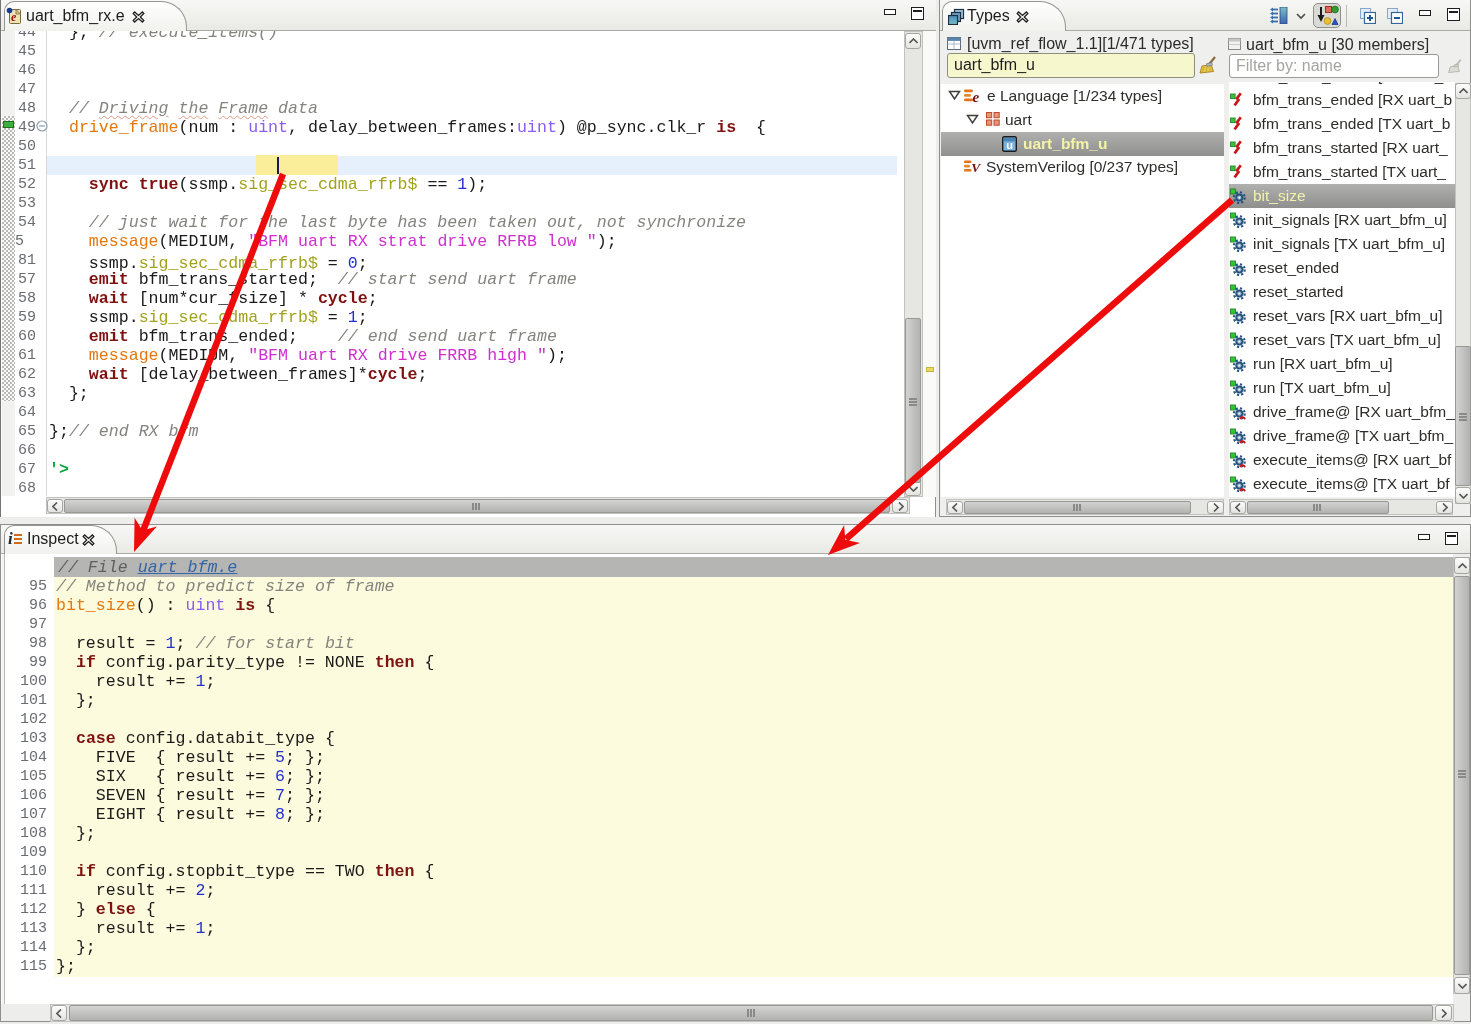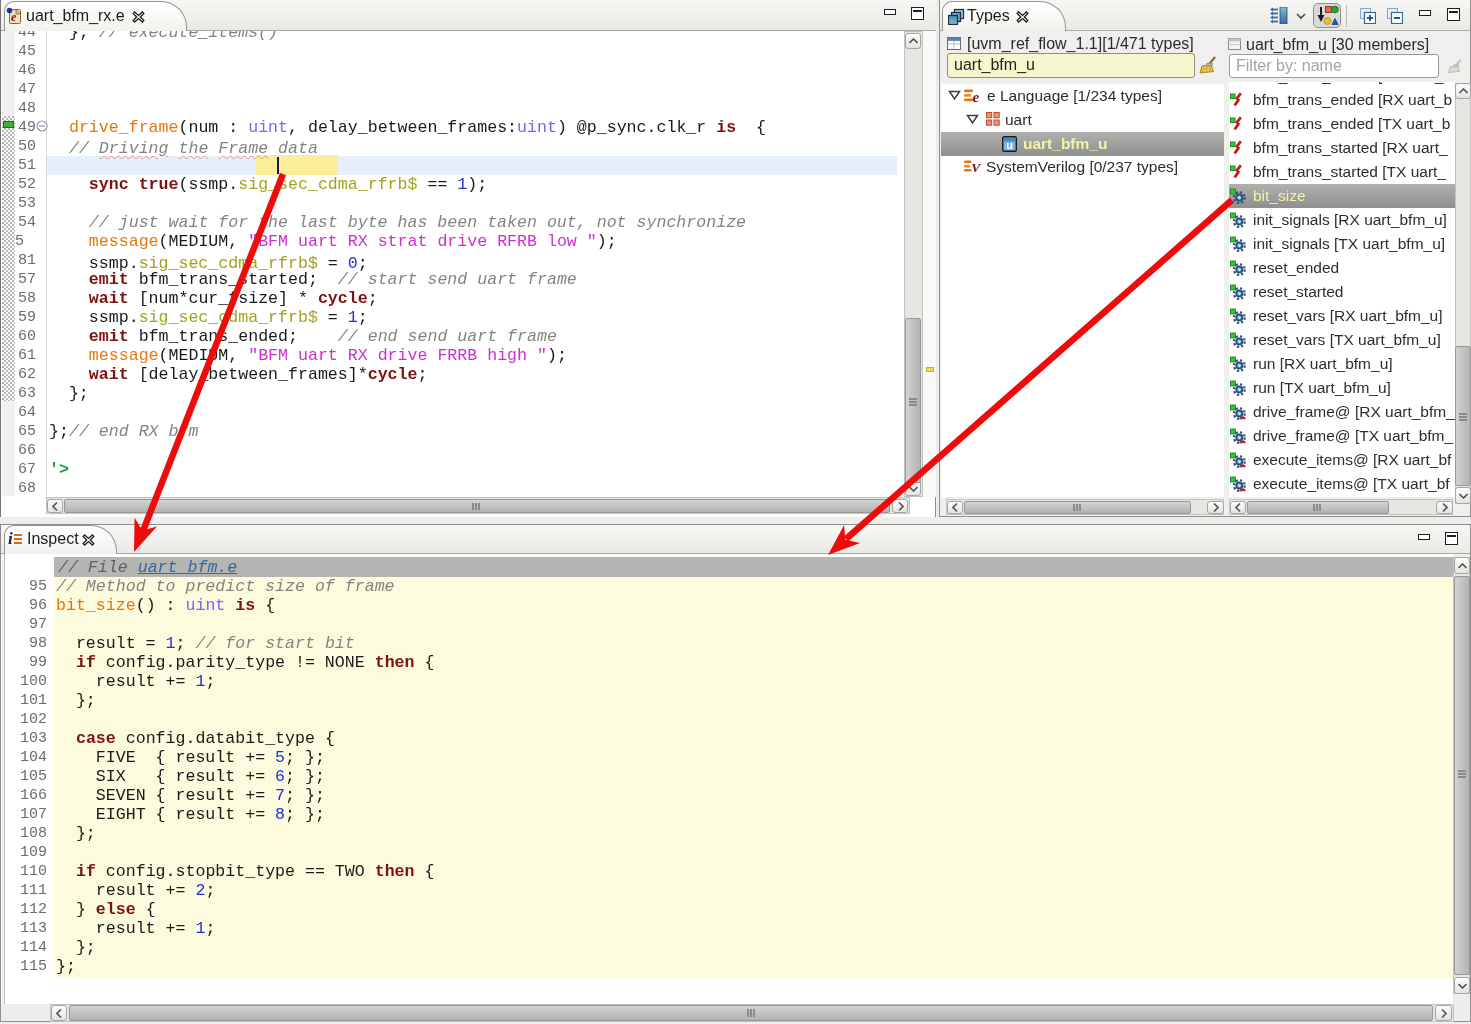--- a/index.html
+++ b/index.html
@@ -119,21 +119,21 @@
   <svg class="abs" style="left:35px;top:120px;" width="12" height="12" viewBox="0 0 12 12">
     <circle cx="6" cy="6" r="5" fill="#ffffff" stroke="#8a9ab0" stroke-width="1.2"></circle>
     <line x1="3" y1="6" x2="9" y2="6" stroke="#8a9ab0" stroke-width="1.2"></line>
   </svg>
 
   <div class="abs" style="left:46px;top:31px;width:850px;height:465px;overflow:hidden;">
     <div class="abs" style="left:0;top:124.5px;width:857px;height:19px;background:#e6effc;"></div>
     <div class="abs" style="left:209px;top:123.5px;width:82px;height:20px;background:#fbee9b;"></div>
     <div id="codelines" class="abs" style="left:0;top:0;width:850px;height:342px;">
       <div class="abs code" style="left:2px;top:-8.5px;">  }; <span class="c">// execute_items()</span></div>
-      <div class="abs code" style="left:2px;top:67.5px;margin-top:40px;">  <span class="c">// <span class="w">Driving</span> <span class="w">the</span> <span class="w">Frame</span> data</span></div>
+      <div class="abs code" style="left:2px;top:67.5px;">  <span class="c">// <span class="w">Driving</span> <span class="w">the</span> <span class="w">Frame</span> data</span></div>
       <div class="abs code" style="left:2px;top:86.5px;">  <span class="m">drive_frame</span>(num : <span class="t">uint</span>, delay_between_frames:<span class="t">uint</span>) @p_sync.clk_r <span class="k">is</span>  {</div>
       <div class="abs code" style="left:2px;top:143.5px;">    <span class="k">sync</span> <span class="k">true</span>(ssmp.<span class="f">sig_sec_cdma_rfrb$</span> == <span class="n">1</span>);</div>
       <div class="abs code" style="left:2px;top:181.5px;">    <span class="c">// just wait for the last byte has been taken out, not synchronize</span></div>
       <div class="abs code" style="left:2px;top:200.5px;">    <span class="m">message</span>(MEDIUM, <span class="s">"BFM uart RX strat drive RFRB low "</span>);</div>
       <div class="abs code" style="left:2px;top:205px;margin-top:18px;">    ssmp.<span class="f">sig_sec_cdma_rfrb$</span> = <span class="n">0</span>;</div>
       <div class="abs code" style="left:2px;top:238.5px;">    <span class="k">emit</span> bfm_trans_started;  <span class="c">// start send uart frame</span></div>
       <div class="abs code" style="left:2px;top:257.5px;">    <span class="k">wait</span> [num*cur_fsize] * <span class="k">cycle</span>;</div>
       <div class="abs code" style="left:2px;top:276.5px;">    ssmp.<span class="f">sig_sec_cdma_rfrb$</span> = <span class="n">1</span>;</div>
       <div class="abs code" style="left:2px;top:295.5px;">    <span class="k">emit</span> bfm_trans_ended;    <span class="c">// end send uart frame</span></div>
       <div class="abs code" style="left:2px;top:314.5px;">    <span class="m">message</span>(MEDIUM, <span class="s">"BFM uart RX drive FRRB high "</span>);</div>
@@ -500,21 +500,21 @@
     <div class="abs gut" style="right:0;top:42px;">96</div>
     <div class="abs gut" style="right:0;top:61px;">97</div>
     <div class="abs gut" style="right:0;top:80px;">98</div>
     <div class="abs gut" style="right:0;top:99px;">99</div>
     <div class="abs gut" style="right:0;top:118px;">100</div>
     <div class="abs gut" style="right:0;top:137px;">101</div>
     <div class="abs gut" style="right:0;top:156px;">102</div>
     <div class="abs gut" style="right:0;top:175px;">103</div>
     <div class="abs gut" style="right:0;top:194px;">104</div>
     <div class="abs gut" style="right:0;top:213px;">105</div>
-    <div class="abs gut" style="right:0;top:232px;">166</div>
+    <div class="abs gut" style="right:0;top:232px;">106</div>
     <div class="abs gut" style="right:0;top:251px;">107</div>
     <div class="abs gut" style="right:0;top:270px;">108</div>
     <div class="abs gut" style="right:0;top:289px;">109</div>
     <div class="abs gut" style="right:0;top:308px;">110</div>
     <div class="abs gut" style="right:0;top:327px;">111</div>
     <div class="abs gut" style="right:0;top:346px;">112</div>
     <div class="abs gut" style="right:0;top:365px;">113</div>
     <div class="abs gut" style="right:0;top:384px;">114</div>
     <div class="abs gut" style="right:0;top:403px;">115</div>
   </div>

